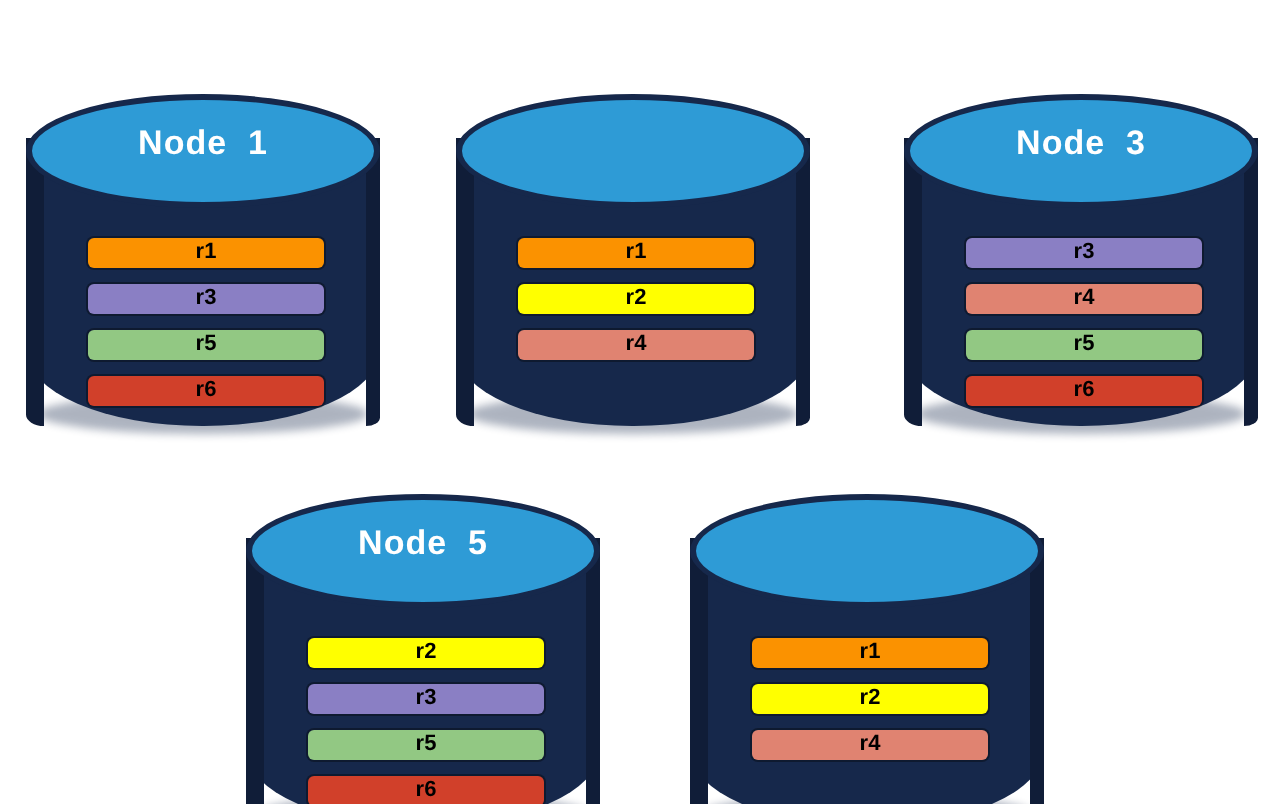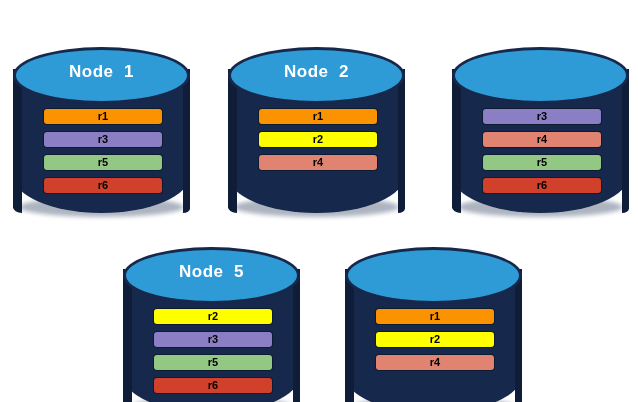--- a/index.html
+++ b/index.html
@@ -96,21 +96,21 @@
     font-size: 17px;
     font-weight: bold;
     letter-spacing: 0.5px;
     z-index: 4;
     white-space: pre;
   }
 
   .bars {
     position: absolute;
     left: 31px;
-    top: 62px;
+    top: 72px;
     width: 118px;
     z-index: 3;
   }
   .bar {
     height: 15px;
     margin-bottom: 8px;
     border-radius: 3px;
     color: #000000;
     font-size: 11px;
     font-weight: bold;
@@ -139,33 +139,33 @@
         <div class="bar" style="background: rgb(146, 200, 131);">r5</div>
         <div class="bar" style="background: rgb(209, 64, 42);">r6</div>
       </div>
     </div>
     <div class="node" style="left: 228px; top: 8px;">
       <div class="cyl-bottom-shadow"></div>
       <div class="cyl-body"></div>
       <div class="cyl-shade-left"></div>
       <div class="cyl-shade-right"></div>
       <div class="cyl-top"></div>
-      <div class="node-label">Node  2</div>
       <div class="bars w-115">
         <div class="bar" style="background: rgb(251, 146, 0);">r1</div>
         <div class="bar" style="background: rgb(255, 255, 0);">r2</div>
         <div class="bar" style="background: rgb(224, 131, 113);">r4</div>
       </div>
     </div>
     <div class="node" style="left: 452px; top: 8px;">
       <div class="cyl-bottom-shadow"></div>
       <div class="cyl-body"></div>
       <div class="cyl-shade-left"></div>
       <div class="cyl-shade-right"></div>
       <div class="cyl-top"></div>
+      <div class="node-label">Node  3</div>
       <div class="bars w-115">
         <div class="bar" style="background: rgb(138, 127, 196);">r3</div>
         <div class="bar" style="background: rgb(224, 131, 113);">r4</div>
         <div class="bar" style="background: rgb(146, 200, 131);">r5</div>
         <div class="bar" style="background: rgb(209, 64, 42);">r6</div>
       </div>
     </div>
     <div class="node" style="left: 123px; top: 208px;">
       <div class="cyl-bottom-shadow"></div>
       <div class="cyl-body"></div>

